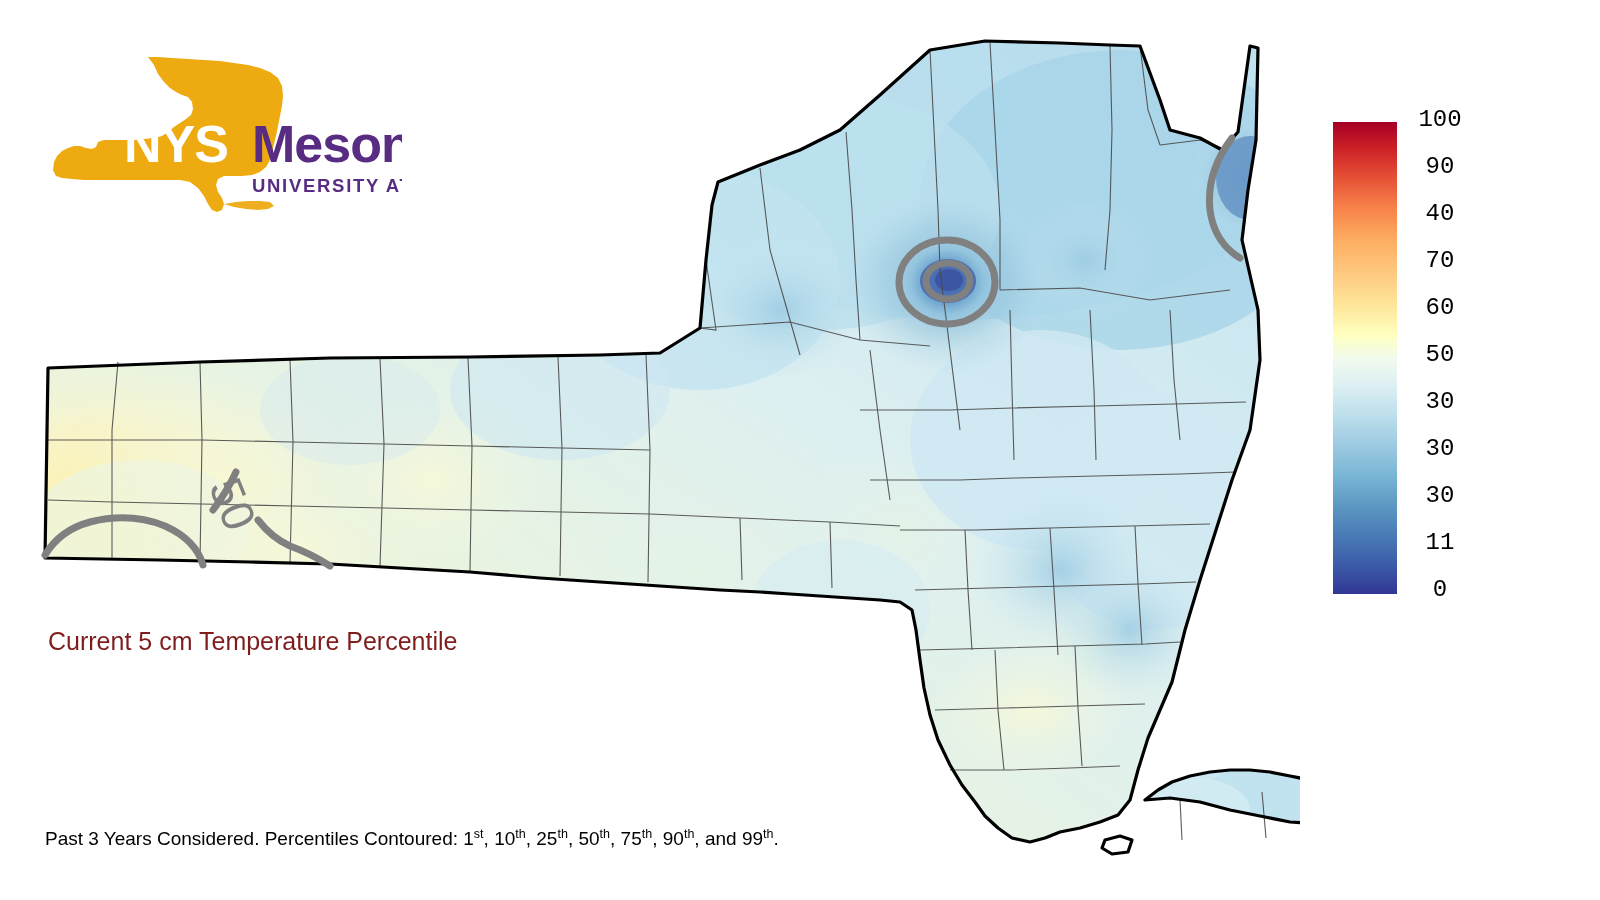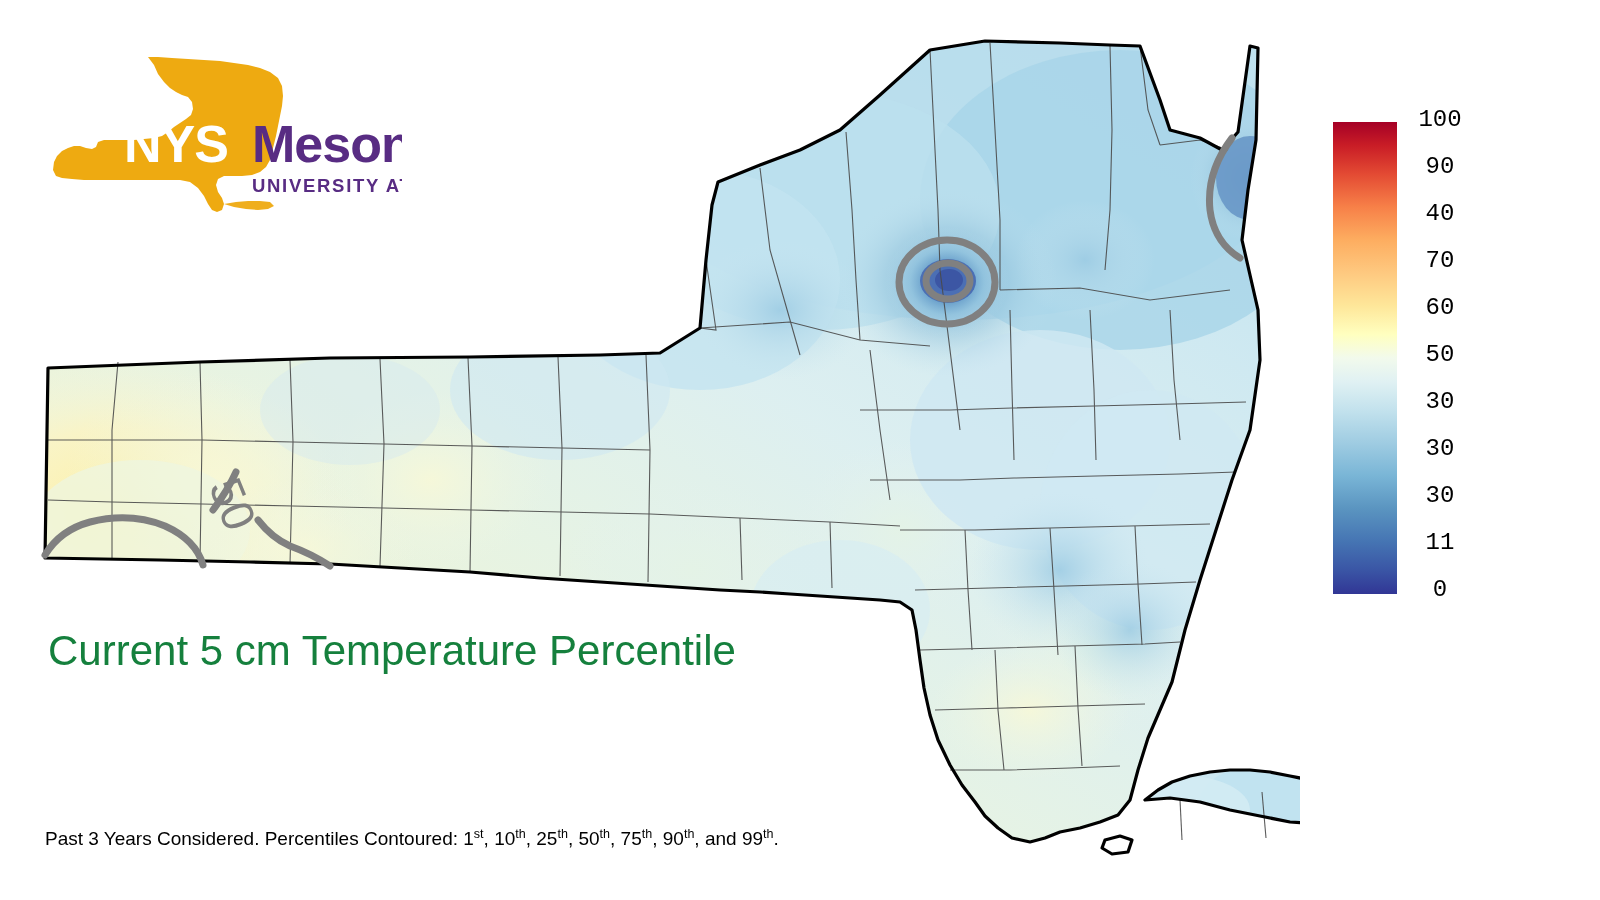--- a/index.html
+++ b/index.html
@@ -92,22 +92,22 @@
     font-family: Liberation Mono, monospace;
     font-size: 24px;
     color: #000000;
     line-height: 1;
   }
 
   
   #title {
     position: absolute;
     left: 48px; top: 627px;
-    font-size: 42px;
-    color: #15803d;
+    font-size: 25px;
+    color: #7f1d1d;
     white-space: nowrap;
   }
   #created {
     position: absolute;
     left: 48px; top: 703px;
     font-size: 27px;
     color: #000000;
     white-space: nowrap;
   }
   #stationcount {

